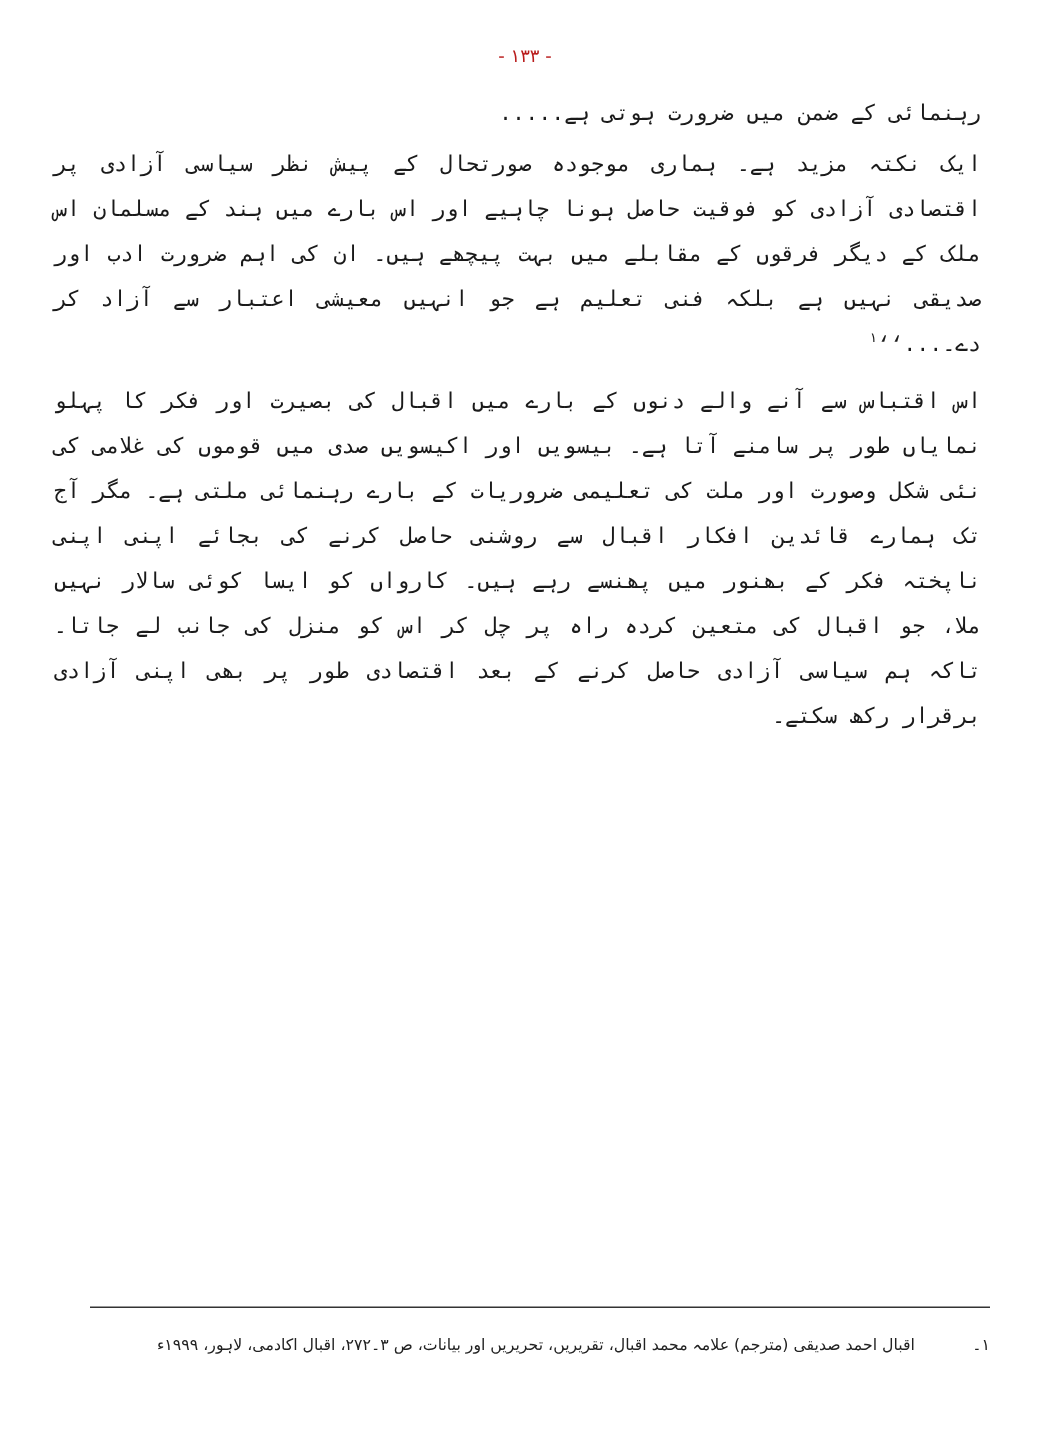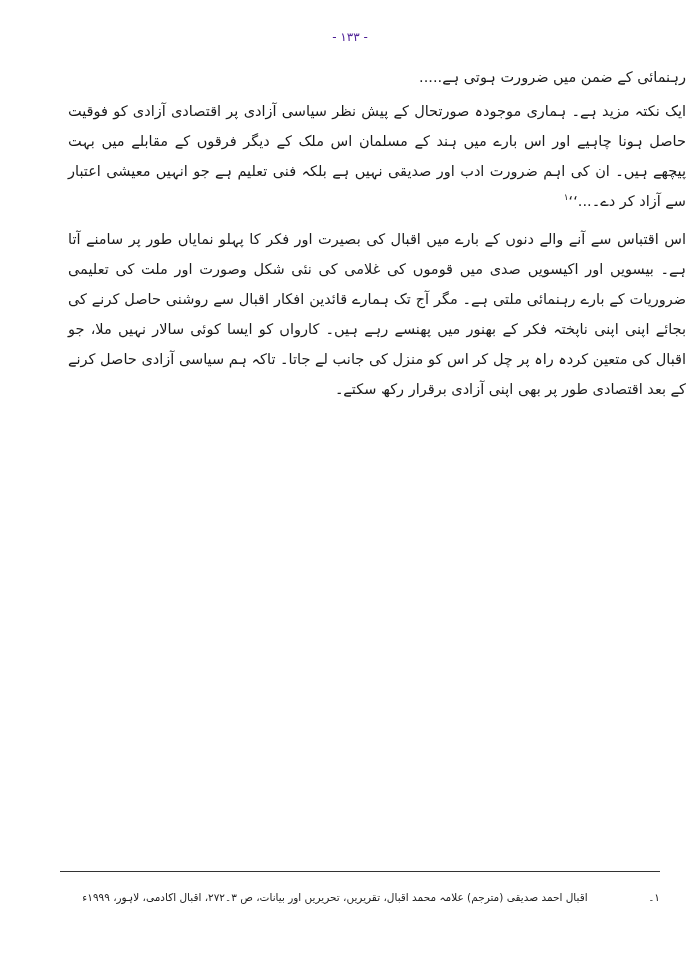--- a/index.html
+++ b/index.html
@@ -16,31 +16,32 @@
       color: #1a1a1a;
     }
     .page-number {
       position: absolute;
       top: 30px;
       left: 0;
       width: 700px;
       text-align: center;
       font-size: 12px;
       direction: rtl;
-      color: #4c1d95;
+      color: #b91c1c;
     }
     .content {
       position: absolute;
       top: 62px;
-      left: 68px;
+      left: 36px;
       width: 618px;
       direction: rtl;
       text-align: justify;
       font-size: 14.5px;
       line-height: 30px;
+      font-family: Liberation Mono, monospace;
     }
     .para {
       margin: 0;
       padding: 0;
     }
     .para.intro {
       margin-bottom: 4px;
     }
     .para.indent {
       text-indent: 0;
@@ -71,21 +72,21 @@
       flex-direction: row;
       color: #222;
     }
     .footnote .fn-num {
       width: 50px;
       flex: 0 0 50px;
       text-align: right;
     }
     .footnote .fn-text {
       flex: 1 1 auto;
-      text-align: center;
+      text-align: right;
     }
   </style>
 </head>
 <body>
 
 <div class="page-number">- ۱۳۳ -</div>
 
 <div class="content">
   <p class="para intro">
     <span>رہنمائی کے ضمن میں ضرورت ہوتی ہے.....</span>

